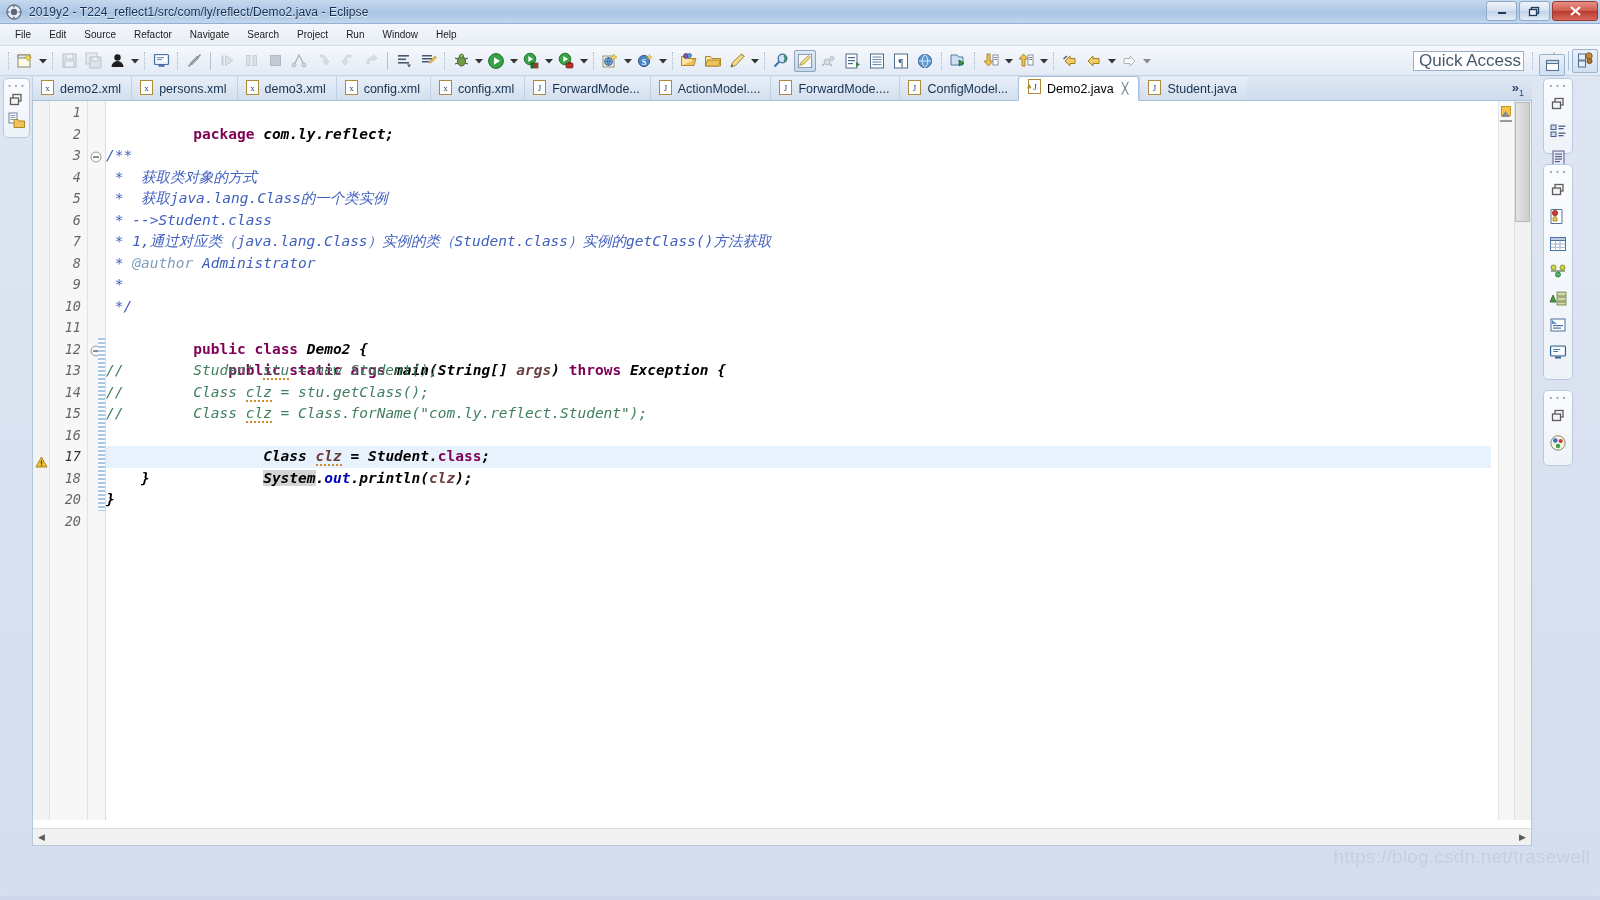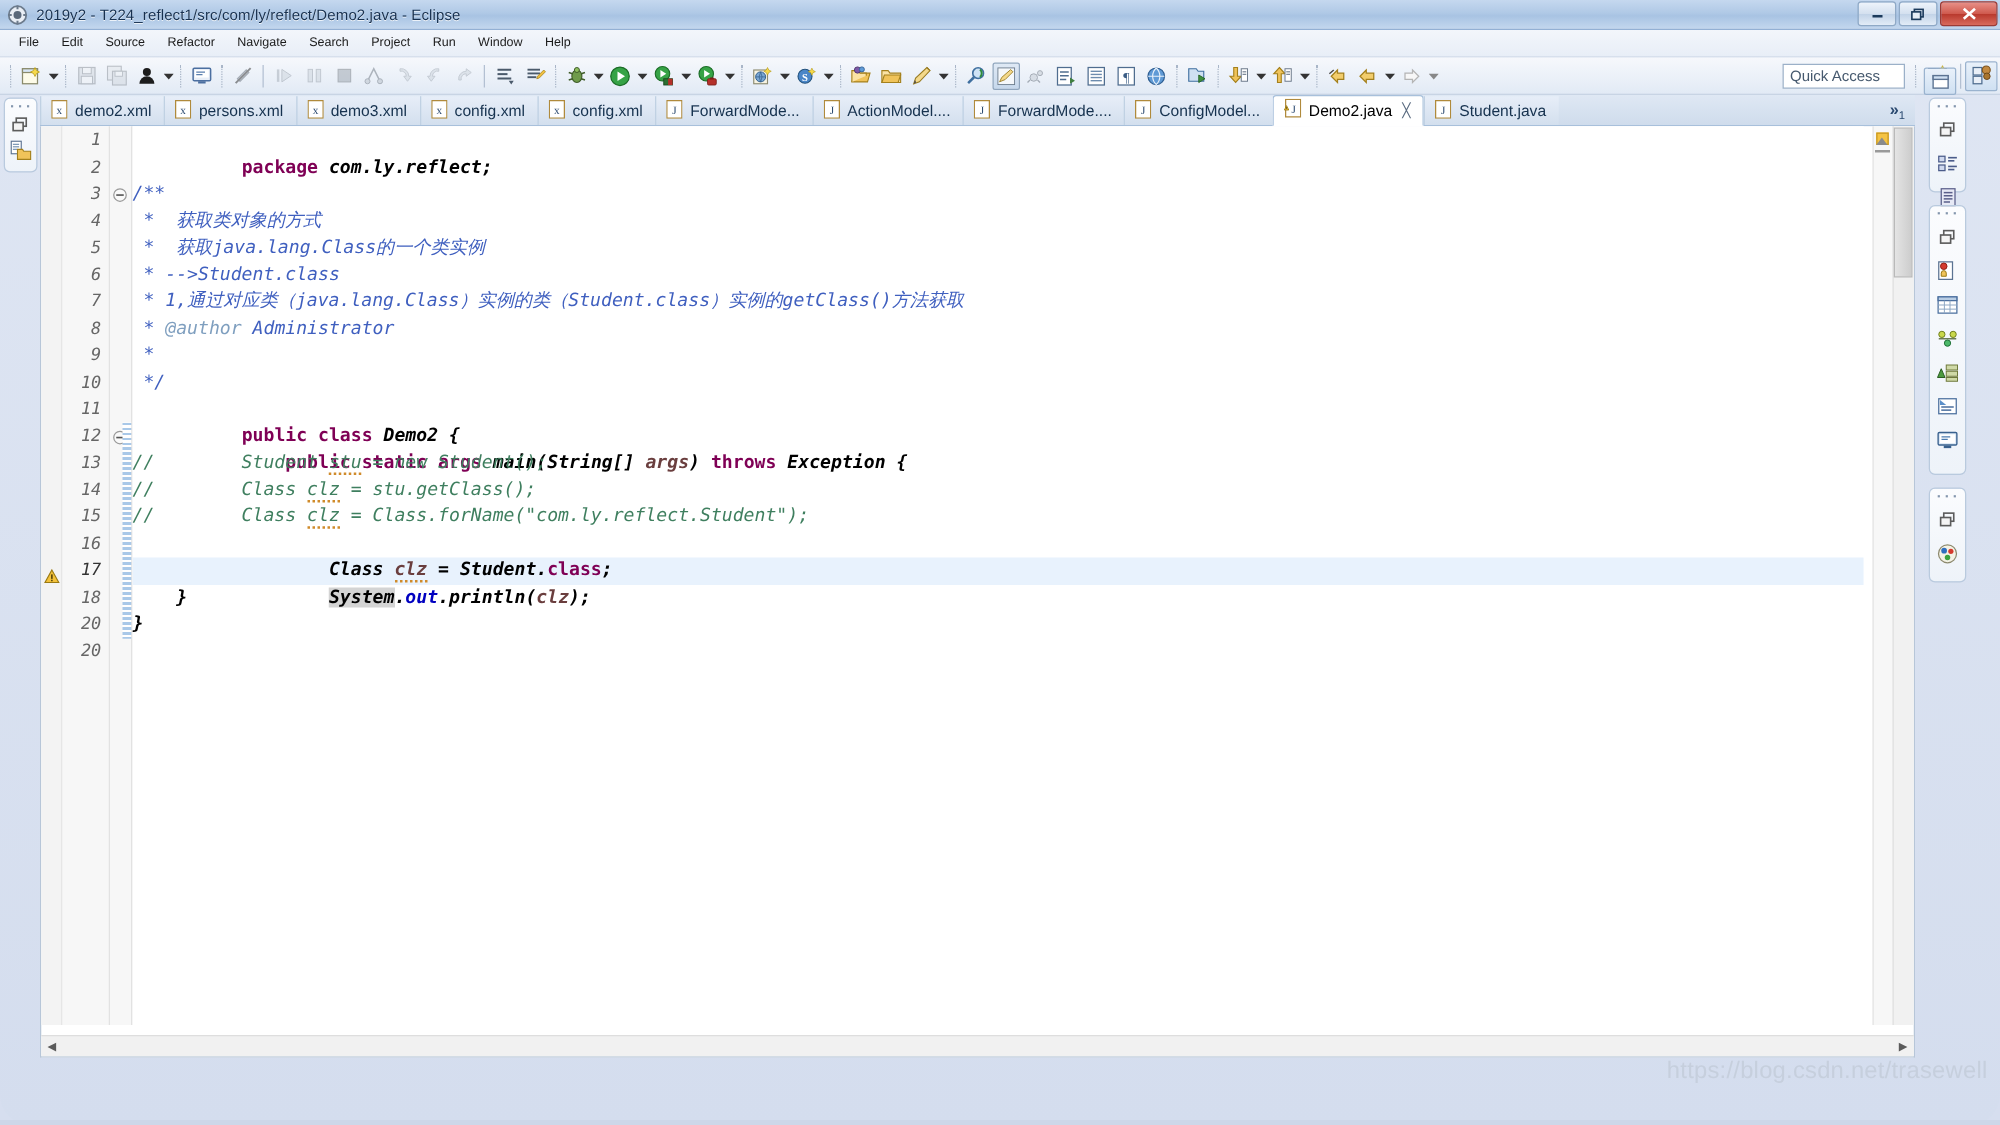--- a/index.html
+++ b/index.html
@@ -73,23 +73,23 @@
   .tb-arrow {
     width: 11px; height: 22px; display: flex; align-items: center; justify-content: center;
   }
   .tb-sep {
     width: 1px; height: 18px; margin: 0 4px;
     border-left: 1px dotted #a9b6c8;
   }
   .tb-sep.solid { border-left: 1px solid #b3c0d2; }
   .quick-access {
     margin-left: auto; margin-right: 4px;
-    width: 98px; height: 20px;
+    width: 111px; height: 20px;
     background: #ffffff; border: 1px solid #9bb0c8;
-    font-size: 12px; color: #46596e;
+    font-size: 17px; color: #46596e;
     display: flex; align-items: center; padding-left: 5px;
   }
   .persp-sep { width:1px; height:20px; border-left:1px solid #b3c0d2; margin:0 3px; }
   .persp-btn {
     width: 26px; height: 24px; display:flex; align-items:center; justify-content:center;
     margin-right:2px;
   }
   .persp-btn.active {
     border: 1px solid #9ab3cf; border-radius: 2px;
     background: linear-gradient(180deg,#e9f1fa,#cfe0f2);

